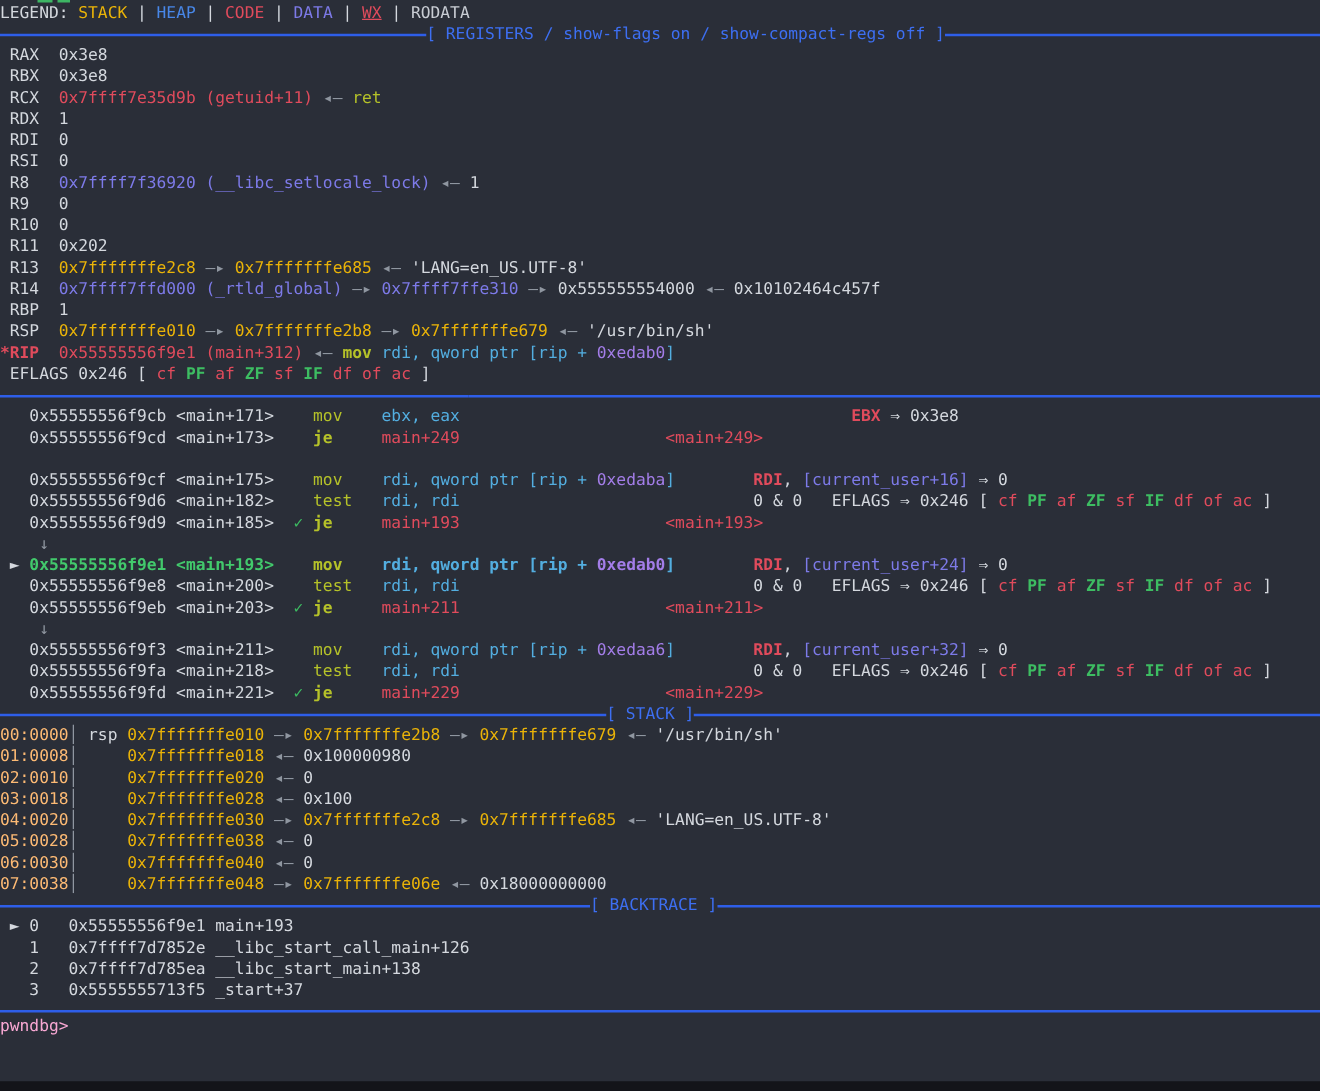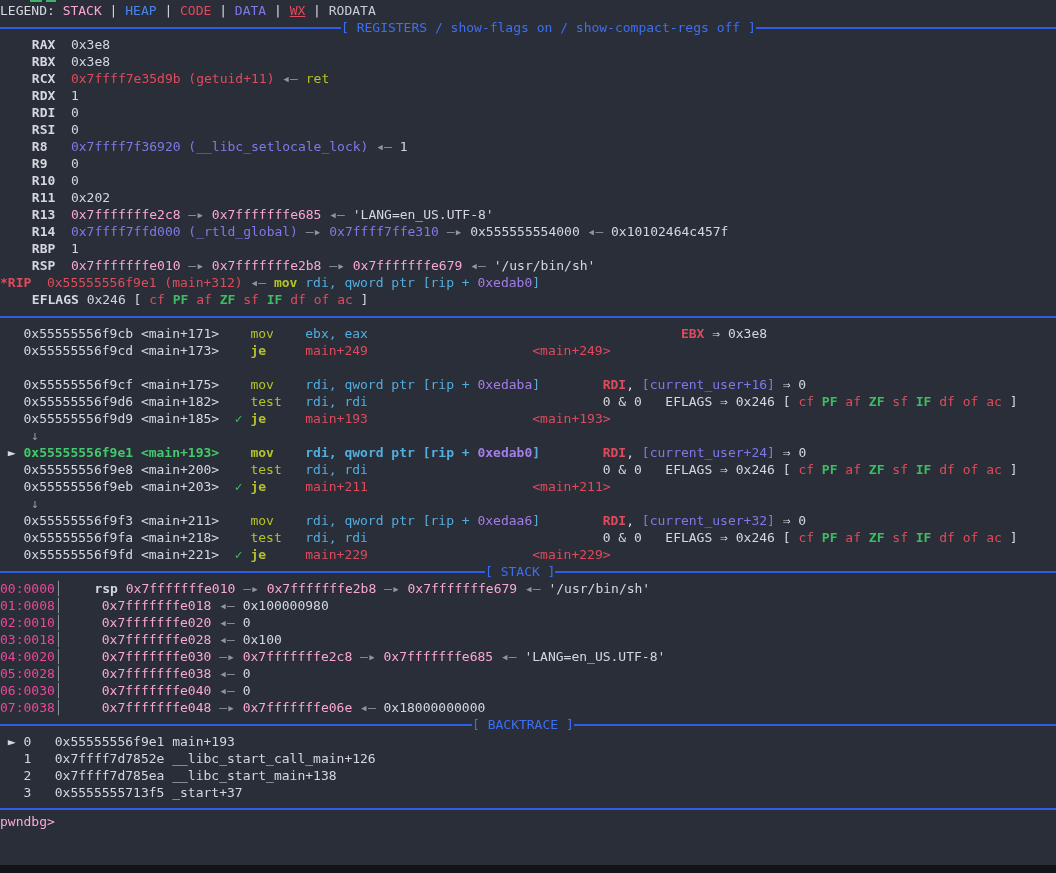--- a/index.html
+++ b/index.html
@@ -11,24 +11,24 @@
     font-size:13px;line-height:17px;
     color:#d4d8de;
   }
   .term{padding-top:2px;}
   .line{height:17px;white-space:pre;}
   .sec-header{display:flex;align-items:center;height:17px;}
   .sec-rule{border-top:2px solid #2e5ee8;height:0;}
   .rule-fill{flex:1 1 auto;}
   .sec-title{color:#3d6ff2;white-space:pre;flex:0 0 auto;}
   .c-fg{color:#d4d8de;}
-  .c-lbl{color:#d4d8de;font-weight:bold;padding-left:24px;}
+  .c-lbl{color:#d4d8de;font-weight:normal;}
   .c-dim{color:#8f96a0;}
-  .c-off{color:#ec4899;}
-  .c-stack{color:#f9a8d4;text-align:center;}
+  .c-off{color:#fdba74;}
+  .c-stack{color:#eab308;text-align:center;}
   .c-heap{color:#4887e8;}
   .c-code{color:#e04b5c;margin-top:23px;}
   .c-codeb{color:#e04b5c;font-weight:bold;}
   .c-wx{color:#e04b5c;text-decoration:underline;}
   .c-rodata{color:#c9cdd4;}
   .c-data{color:#7d7ae8;}
   .c-imm{color:#a37de8;}
   .c-immb{color:#a37de8;font-weight:bold;}
   .c-cyan{color:#53aee0;}
   .c-cyanb{color:#53aee0;font-weight:bold;}

